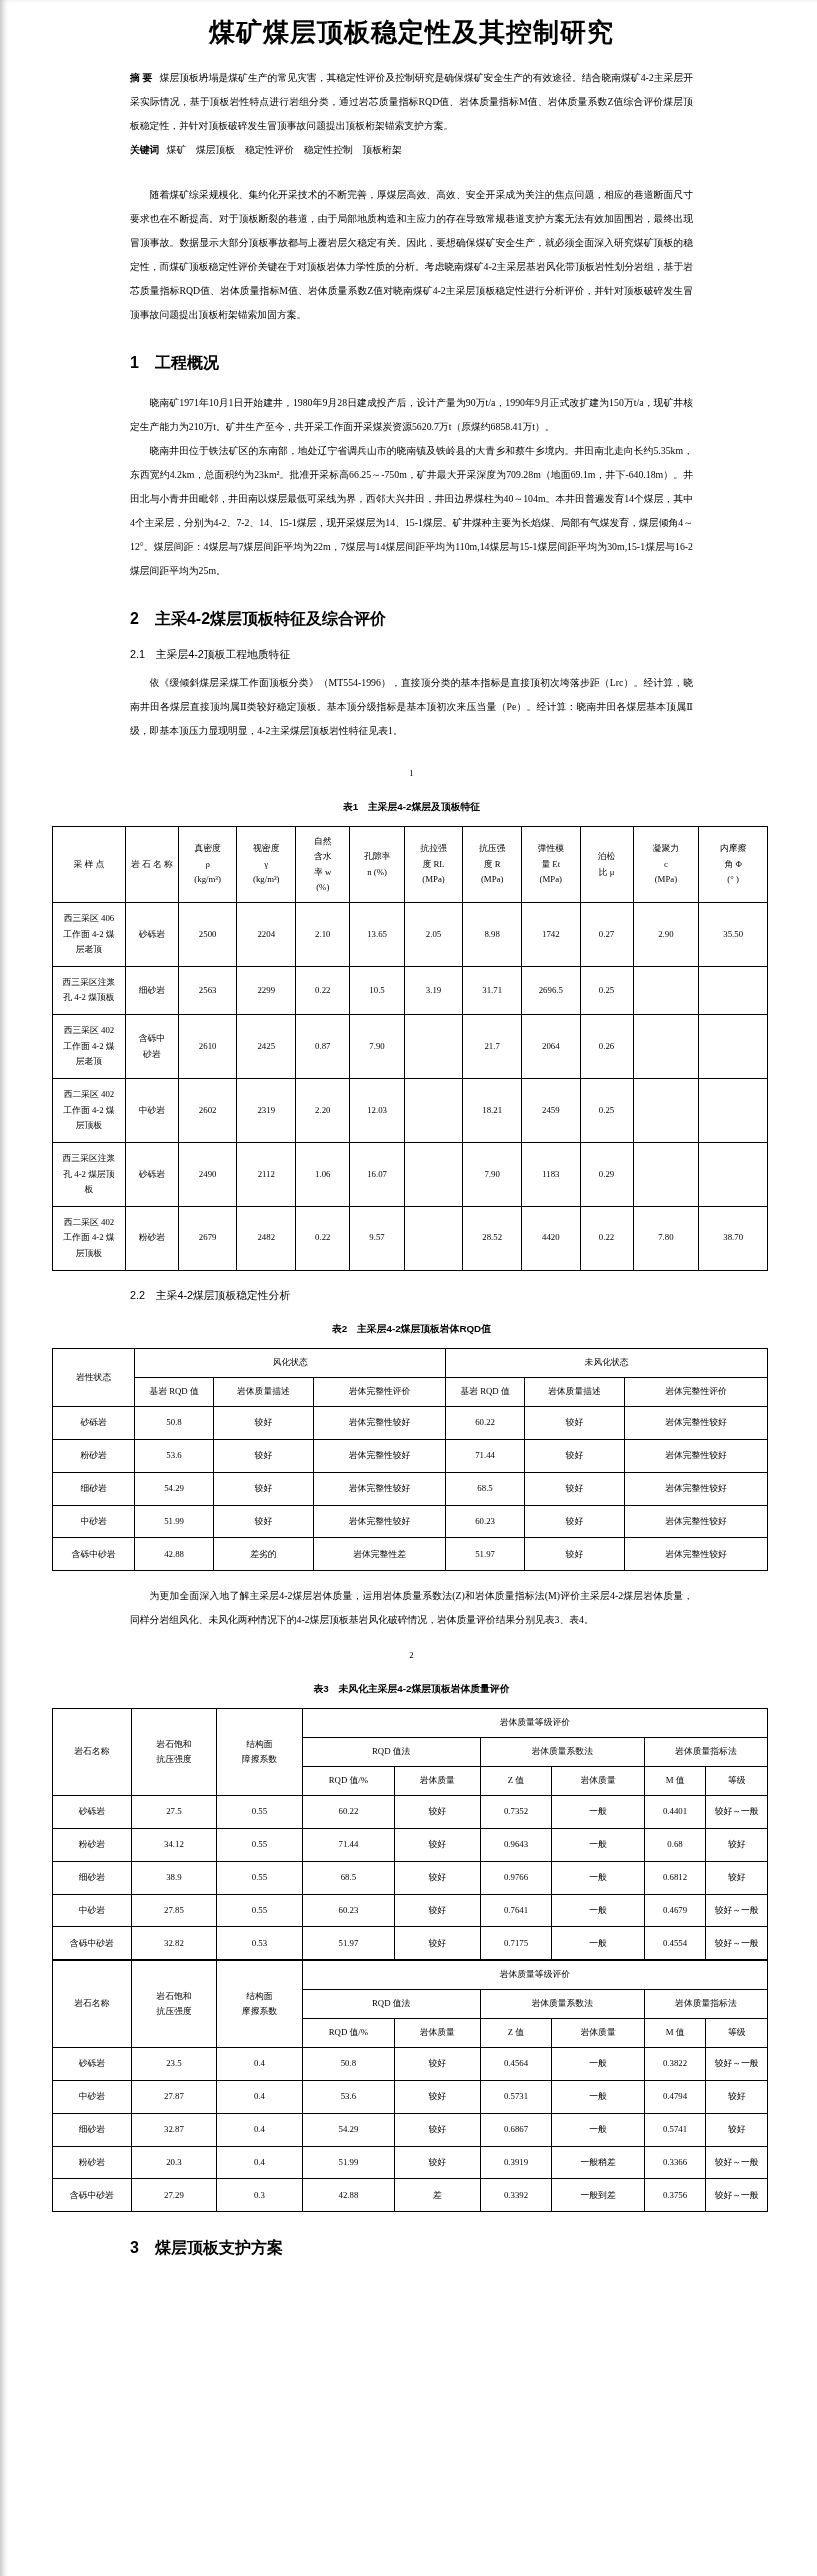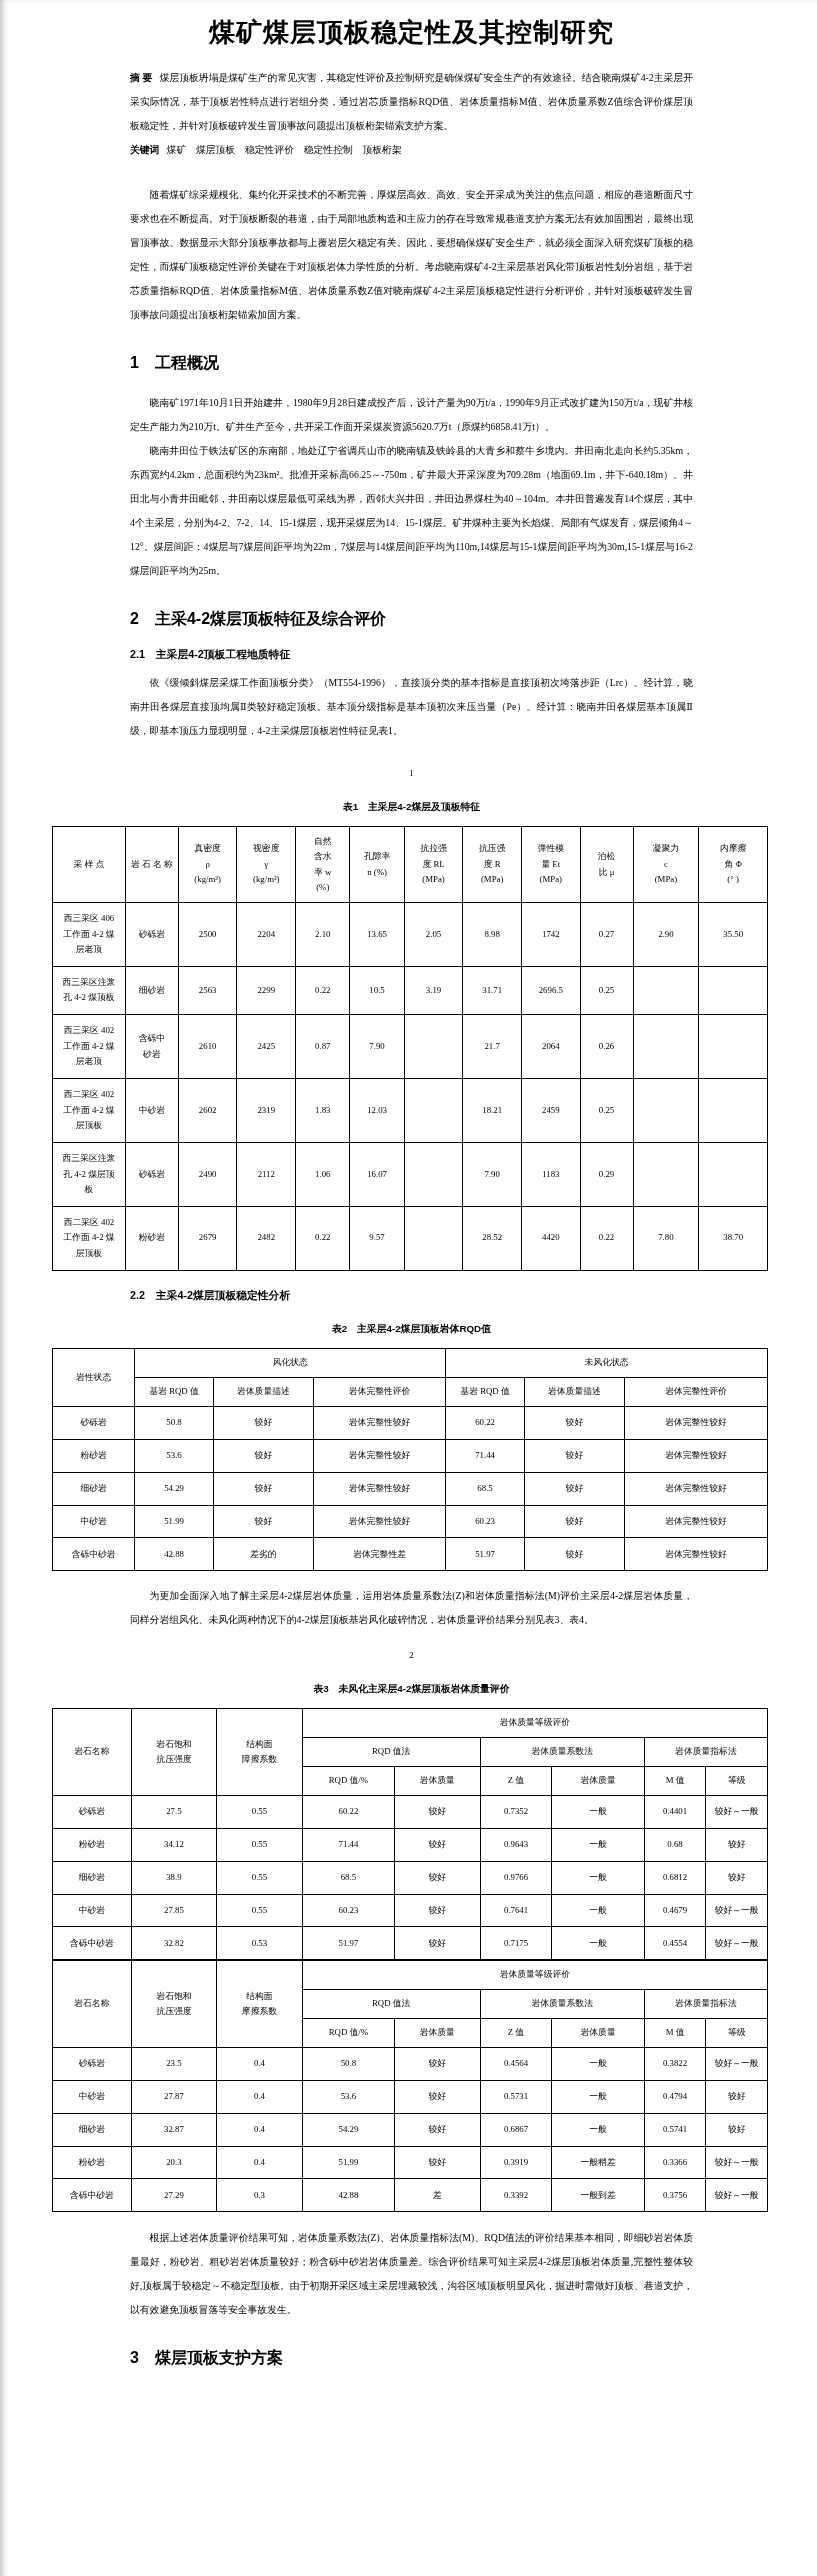--- a/index.html
+++ b/index.html
@@ -21,21 +21,21 @@
   .authors{text-align:center;font-size:10.8px;margin-bottom:24px;letter-spacing:0.5px;}
   .meta p{margin:0;text-align:justify;}
   .lbl{font-family:"Liberation Sans","DejaVu Sans",sans-serif;font-weight:bold;margin-right:7.2px;}
   .para{margin:0;text-align:justify;text-indent:2em;}
   h2.sec{
     font-family:"Liberation Sans","DejaVu Sans",sans-serif;
     font-size:16px;line-height:18.5px;font-weight:bold;margin:27px 0 18.5px 0;
   }
   h3.sec{
     font-family:"Liberation Sans","DejaVu Sans",sans-serif;
-    font-size:10.8px;line-height:15.5px;font-weight:bold;margin:17.5px 0 9.3px 0;
+    font-size:10.8px;line-height:15.5px;font-weight:normal;margin:17.5px 0 9.3px 0;
   }
   .pagenum{text-align:center;font-size:8.8px;line-height:12.4px;margin:15.5px 0;}
   .tbl-title{
     font-family:"Liberation Sans","DejaVu Sans",sans-serif;
     font-weight:bold;font-size:9.8px;text-align:center;margin:5.2px 0 7.2px 0;
   }
   .wide{margin-left:-78px;margin-right:-75px;}
   table.data{
     width:100%;border-collapse:collapse;table-layout:fixed;
     font-size:8.8px;line-height:15.5px;
@@ -173,21 +173,21 @@
             <td></td>
             <td></td>
           </tr>
           <tr>
             <td>西二采区 402
 工作面 4-2 煤
 层顶板</td>
             <td>中砂岩</td>
             <td>2602</td>
             <td>2319</td>
-            <td>1.83</td>
+            <td>2.20</td>
             <td>12.03</td>
             <td></td>
             <td>18.21</td>
             <td>2459</td>
             <td>0.25</td>
             <td></td>
             <td></td>
           </tr>
           <tr>
             <td>西三采区注浆
@@ -494,18 +494,17 @@
             <td>差</td>
             <td>0.3392</td>
             <td>一般到差</td>
             <td>0.3756</td>
             <td>较好～一般</td>
           </tr>
         </tbody>
     </table>
   </div>
 
-  <p class="para" style="margin-top:13.4px;">根据上述岩体质量评价结果可知，岩体质量系数法(Z)、岩体质量指标法(M)、RQD值法的评价结果基本相同，即细砂岩岩体质量最好，粉砂岩、粗砂岩岩体质量较好；粉含砾中砂岩岩体质量差。综合评价结果可知主采层4-2煤层顶板岩体质量,完整性整体较好,顶板属于较稳定～不稳定型顶板。由于初期开采区域主采层埋藏较浅，沟谷区域顶板明显风化，掘进时需做好顶板、巷道支护，以有效避免顶板冒落等安全事故发生。</p>
 
   <h2 class="sec">3　煤层顶板支护方案</h2>
 
 </div>
 
 
 </body></html>

